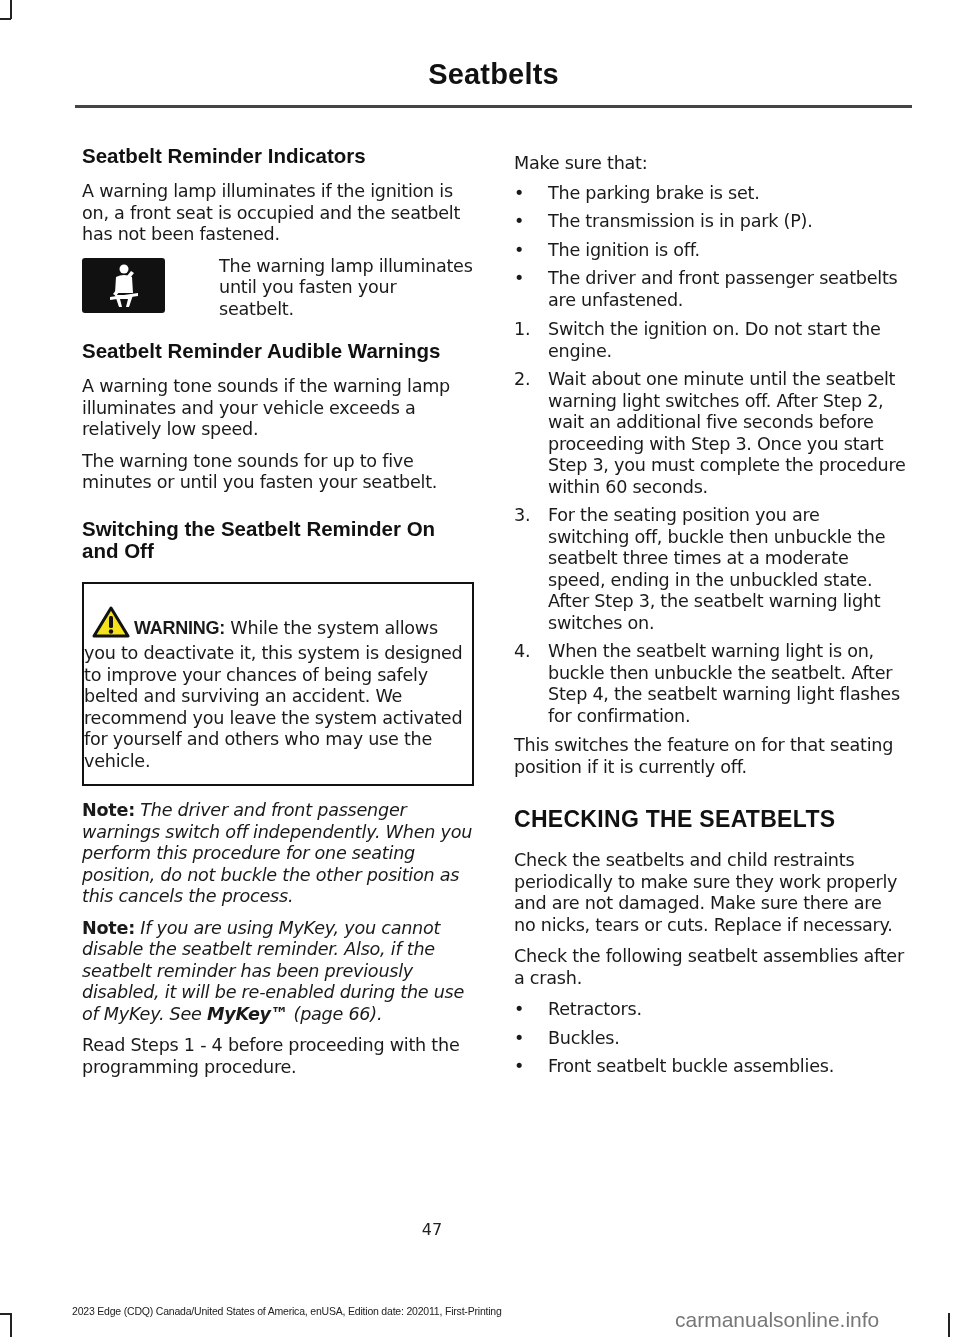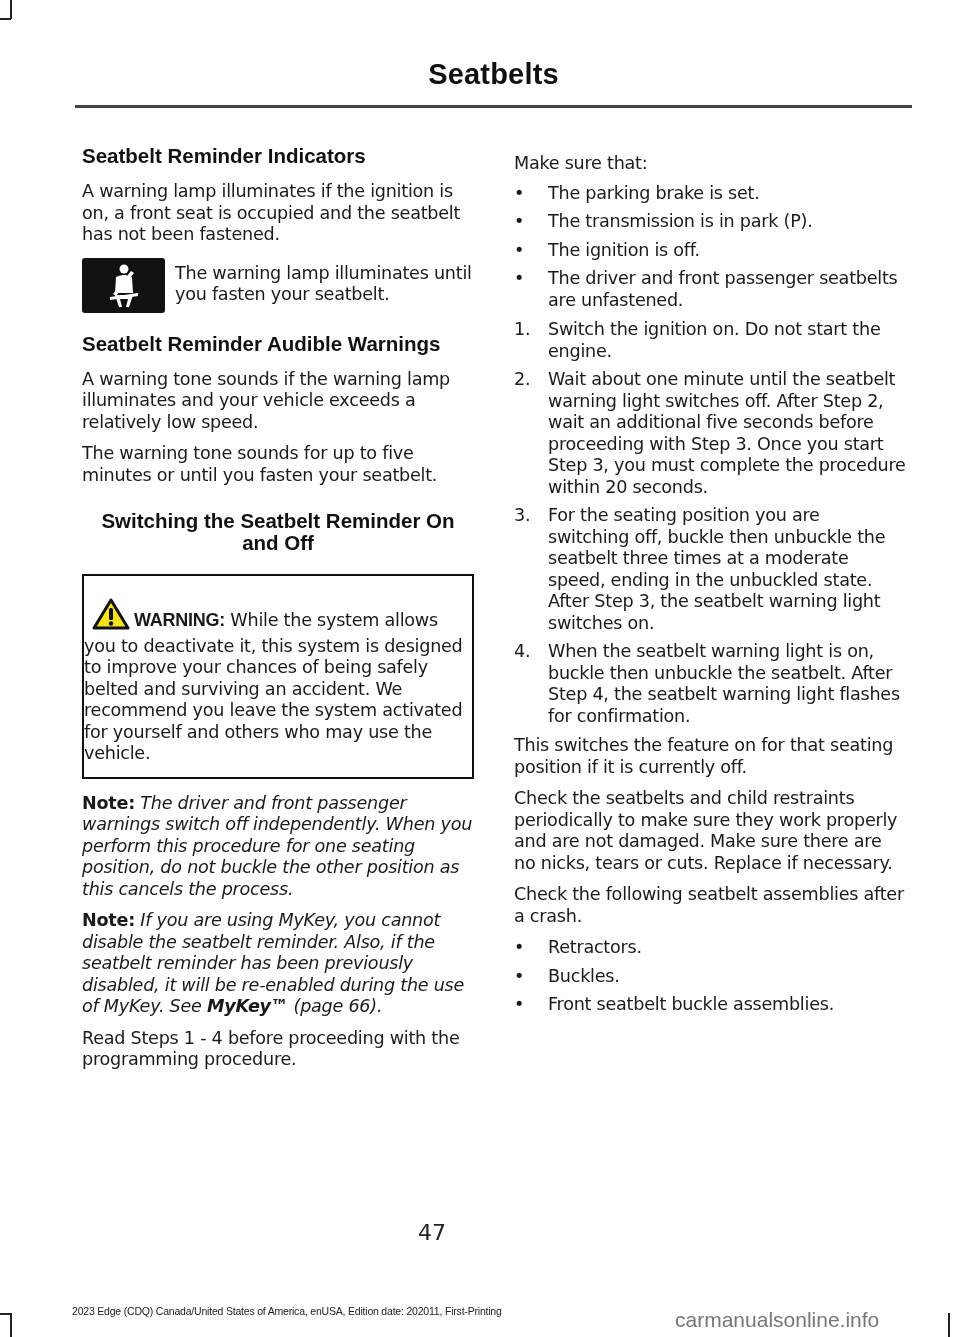--- a/index.html
+++ b/index.html
@@ -27,21 +27,21 @@
     font-family: "Liberation Sans", sans-serif; font-weight: bold;
     font-size: 20.5px; line-height: 22px; margin: 0 0 14px 0; color: #111;
   }
   .h1caps {
     font-family: "Liberation Sans", sans-serif; font-weight: bold;
     font-size: 23px; line-height: 26px; margin: 14px 0 18px 0; letter-spacing: 0.3px; color: #111;
   }
   p {
     margin: 0 0 10px 0; font-size: 17.6px; line-height: 21.5px; letter-spacing: -0.25px;
   }
-  .icon-row { display: flex; align-items: center; margin: 2px 0 20px 0; }
+  .icon-row { display: flex; align-items: flex-start; margin: 2px 0 20px 0; gap: 44px; }
   .belt-icon {
     width: 83px; height: 55px; background: #111; border-radius: 3px; flex: none;
     margin-right: 10px; margin-top: 2px; display: flex; align-items: center; justify-content: center;
   }
   .icon-row p { margin: 0; }
   .warning-box {
     border: 2.5px solid #111; padding: 22px 6px 12px 0; margin: 20px 0 14px 0;
   }
   .warning-box p { margin: 0; }
   .warn-label { font-family: "Liberation Sans", sans-serif; font-weight: bold; font-size: 18px; }
@@ -52,21 +52,21 @@
   ul.bullets { list-style: none; margin: 0 0 8px 0; padding: 0; }
   ul.bullets li, ol.steps li {
     position: relative; padding-left: 34px; font-size: 17.6px; line-height: 21.5px;
     letter-spacing: -0.25px; margin-bottom: 7px;
   }
   ul.bullets li .mk { position: absolute; left: 0; top: 0; }
   ol.steps { list-style: none; margin: 0 0 8px 0; padding: 0; }
   ol.steps li .mk { position: absolute; left: 0; top: 0; }
   .page-number {
     position: absolute; top: 1220px; left: 0; width: 864px; text-align: center;
-    font-size: 22px; color: #222;
+    font-size: 16px; color: #222;
   }
   .footer-text {
     position: absolute; top: 1305px; left: 72px; font-size: 10.5px; color: #222;
     font-family: "Liberation Sans", sans-serif; letter-spacing: -0.2px;
   }
   .watermark {
     position: absolute; top: 1308px; left: 675px; font-size: 21px; color: #777;
     font-family: "Liberation Sans", sans-serif;
   }
 </style>
@@ -97,21 +97,21 @@
         <path d="M11 32 L15 44 L18 44 L16 36 L24 36 L22 44 L25 44 L29 32 Z" fill="#fff"></path>
       </svg>
     </div>
     <p>The warning lamp illuminates until you fasten your seatbelt.</p>
   </div>
 
   <div class="h2" style="margin-top:8px;">Seatbelt Reminder Audible Warnings</div>
   <p>A warning tone sounds if the warning lamp illuminates and your vehicle exceeds a relatively low speed.</p>
   <p>The warning tone sounds for up to five minutes or until you fasten your seatbelt.</p>
 
-  <div class="h2" style="margin-top:24px;text-align:center;">Switching the Seatbelt Reminder On and Off</div>
+  <div class="h2" style="margin-top:24px;">Switching the Seatbelt Reminder On and Off</div>
 
   <div class="warning-box">
     <p>
       <span class="warn-tri">
         <svg width="38" height="32" viewBox="0 0 38 32">
           <path d="M19 2 L36 30 L2 30 Z" fill="#f5e21b" stroke="#111" stroke-width="3" stroke-linejoin="round"></path>
           <rect x="17" y="10" width="4" height="12" rx="1.5" fill="#111"></rect>
           <circle cx="19" cy="25.5" r="2.2" fill="#111"></circle>
         </svg>
       </span><span class="warn-label">WARNING:</span><span> While the system allows you to deactivate it, this system is designed to improve your chances of being safely belted and surviving an accident. We recommend you leave the system activated for yourself and others who may use the vehicle.</span>
@@ -130,26 +130,27 @@
 <div class="col col-right">
   <p style="margin-bottom:8px;">Make sure that:</p>
   <ul class="bullets">
     <li><span class="mk">•</span><span>The parking brake is set.</span></li>
     <li><span class="mk">•</span><span>The transmission is in park (P).</span></li>
     <li><span class="mk">•</span><span>The ignition is off.</span></li>
     <li><span class="mk">•</span><span>The driver and front passenger seatbelts are unfastened.</span></li>
   </ul>
   <ol class="steps">
     <li><span class="mk">1.</span><span>Switch the ignition on.  Do not start the engine.</span></li>
-    <li><span class="mk">2.</span><span>Wait about one minute until the seatbelt warning light switches off. After Step 2, wait an additional five seconds before proceeding with Step 3. Once you start Step 3, you must complete the procedure within 20 seconds.</span></li>
+    <li><span class="mk">2.</span><span>Wait about one minute until the seatbelt warning light switches off. After Step 2, wait an additional five seconds before proceeding with Step 3. Once you start Step 3, you must complete the procedure within 60 seconds.</span></li>
     <li><span class="mk">3.</span><span>For the seating position you are switching off, buckle then unbuckle the seatbelt three times at a moderate speed, ending in the unbuckled state. After Step 3, the seatbelt warning light switches on.</span></li>
     <li><span class="mk">4.</span><span>When the seatbelt warning light is on, buckle then unbuckle the seatbelt. After Step 4, the seatbelt warning light flashes for confirmation.</span></li>
   </ol>
   <p>This switches the feature on for that seating position if it is currently off.</p>
 
+  <div class="h1caps" style="margin-top:28px;">CHECKING THE SEATBELTS</div>
   <p>Check the seatbelts and child restraints periodically to make sure they work properly and are not damaged. Make sure there are no nicks, tears or cuts. Replace if necessary.</p>
   <p>Check the following seatbelt assemblies after a crash.</p>
   <ul class="bullets">
     <li><span class="mk">•</span><span>Retractors.</span></li>
     <li><span class="mk">•</span><span>Buckles.</span></li>
     <li><span class="mk">•</span><span>Front seatbelt buckle assemblies.</span></li>
   </ul>
 </div>
 
 <div class="page-number">47</div>

